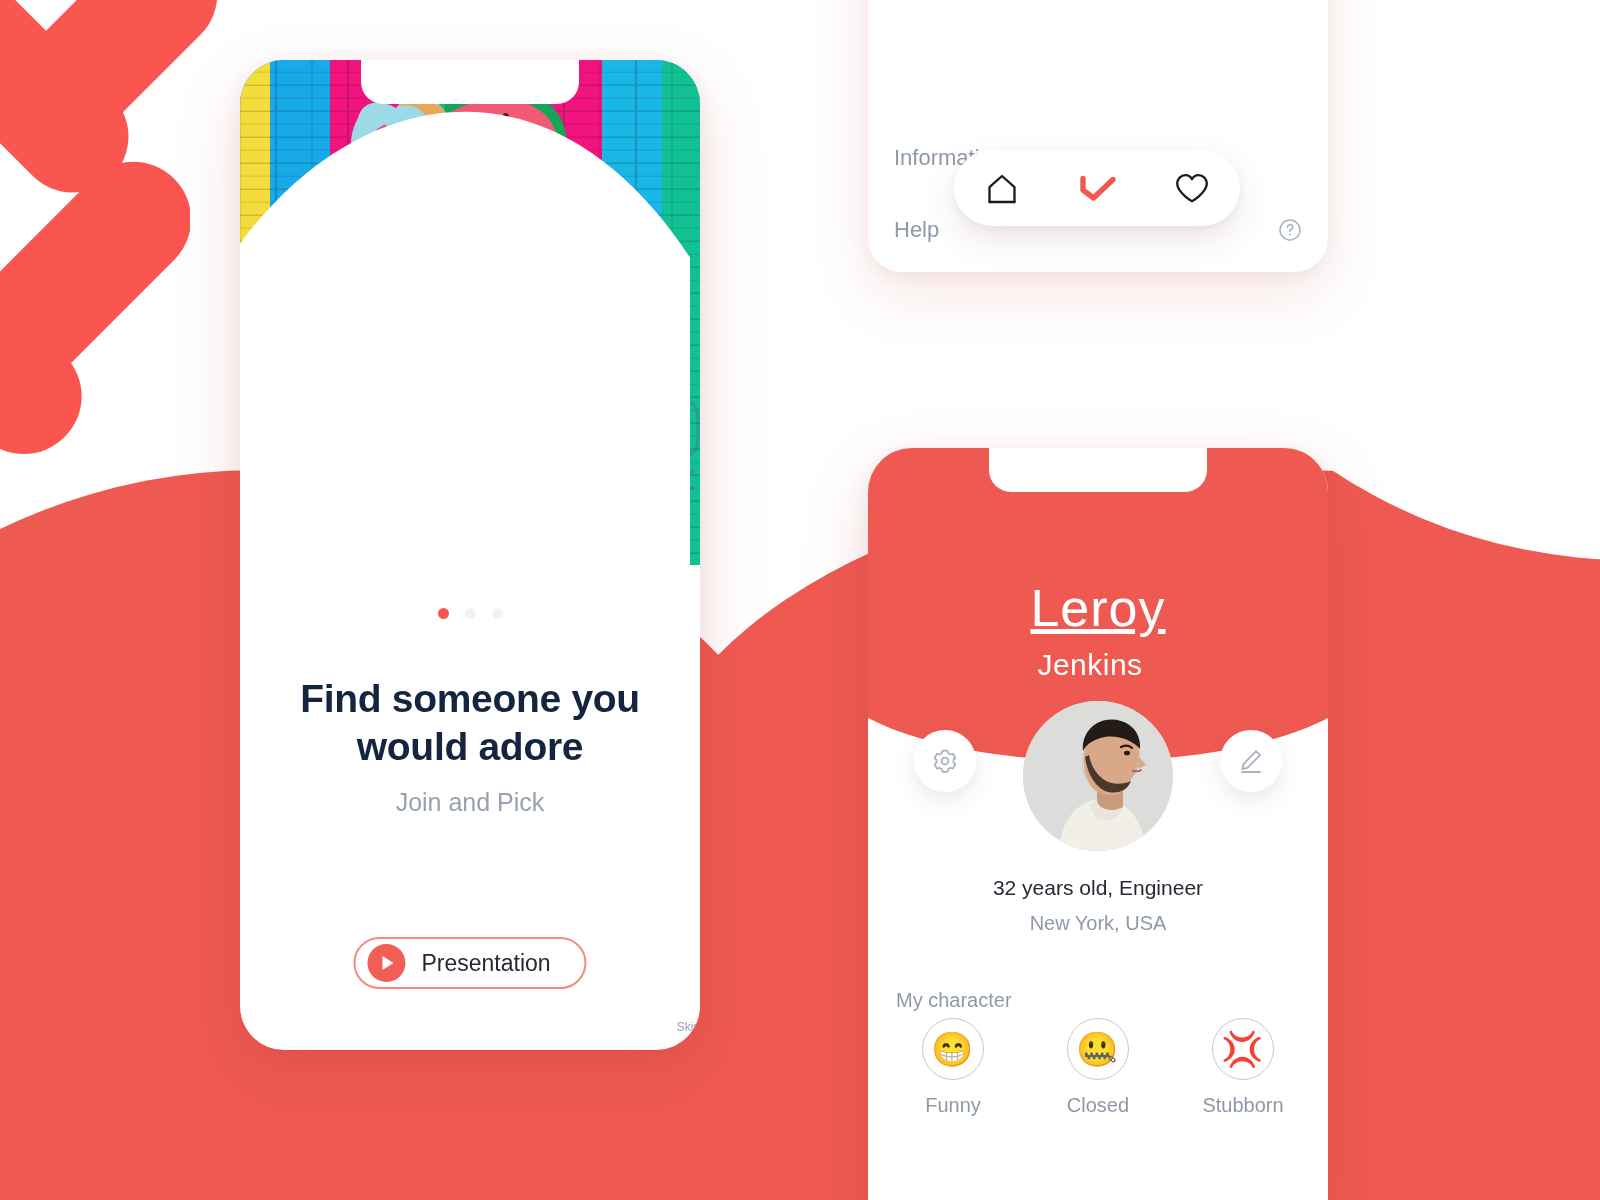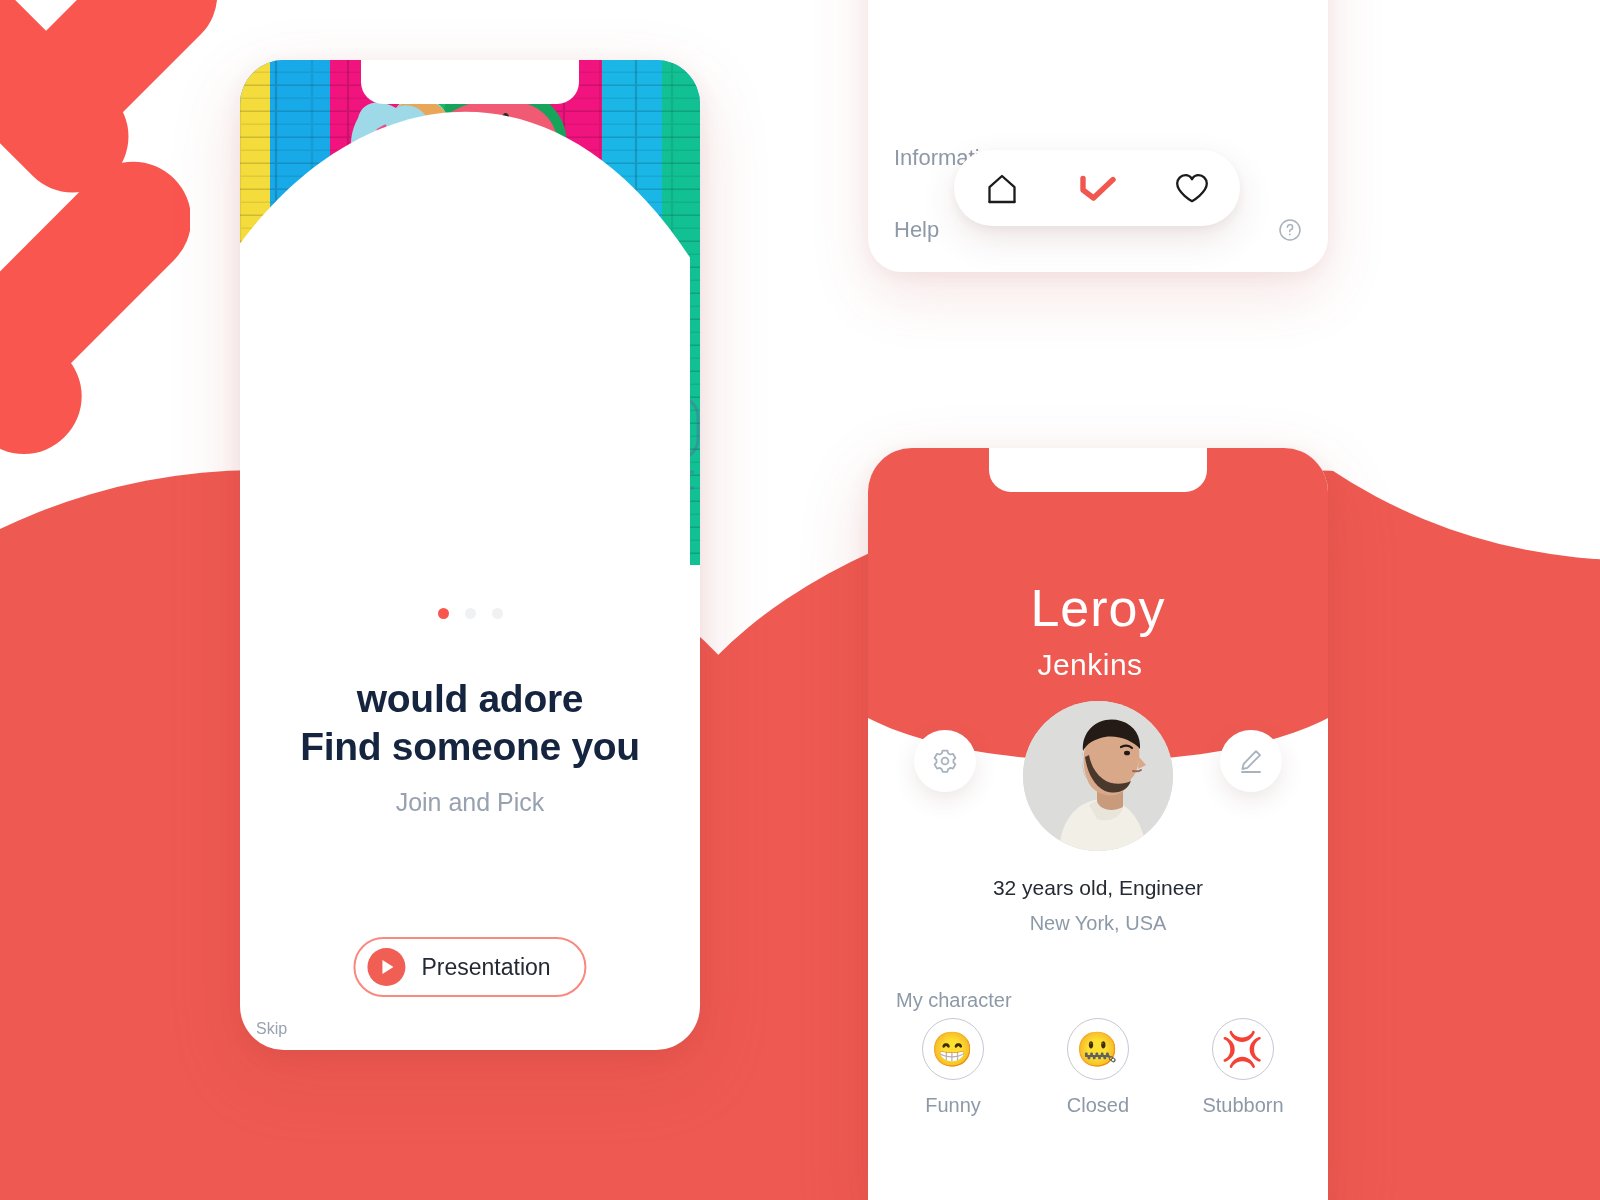--- a/index.html
+++ b/index.html
@@ -137,21 +137,21 @@
 
   .pres-btn {
     position: absolute;
     top: 877px;
     left: 50%;
     transform: translateX(-50%);
     display: flex;
     align-items: center;
     gap: 16px;
     padding: 0 34px 0 12px;
-    height: 60px;
+    height: 52px;
     border: 2px solid #F9887F;
     border-radius: 32px;
     background: #ffffff;
     cursor: pointer;
   }
   .pres-btn .play {
     width: 38px; height: 38px;
     border-radius: 50%;
     background: #F15E54;
     display: flex;
@@ -171,22 +171,22 @@
     font-size: 23px;
     color: #242A33;
     font-weight: 400;
     white-space: nowrap;
   }
 
   .skip {
     position: absolute;
     top: 960px;
     left: 16px; right: 0;
-    text-align: left;
-    font-size: 16px;
+    text-align: right;
+    font-size: 12px;
     color: #97A1B0;
     cursor: pointer;
   }
 
   
   .menu-card {
     position: absolute;
     left: 868px;
     top: -120px;
     width: 460px;
@@ -308,20 +308,21 @@
   .prof-first {
     position: absolute;
     top: 130px;
     left: 0; right: 0;
     text-align: center;
     font-size: 52px;
     color: #ffffff;
     font-weight: 400;
     letter-spacing: 1px;
     z-index: 7;
+    text-decoration: underline;
   }
   .prof-last {
     position: absolute;
     top: 200px;
     left: 0; right: 16px;
     text-align: center;
     font-size: 30px;
     color: #ffffff;
     font-weight: 400;
     letter-spacing: 0.5px;
@@ -616,22 +617,22 @@
 
     <div class="notch"></div>
 
     <div class="dots">
       <span class="dot active"></span>
       <span class="dot"></span>
       <span class="dot"></span>
     </div>
 
     <div class="headline">
+      <div>Find someone you</div>
       <div>would adore</div>
-      <div>Find someone you</div>
     </div>
 
     <div class="subline">Join and Pick</div>
 
     <div class="pres-btn">
       <span class="play"></span>
       <span class="label">Presentation</span>
     </div>
 
     <div class="skip">Skip</div>

